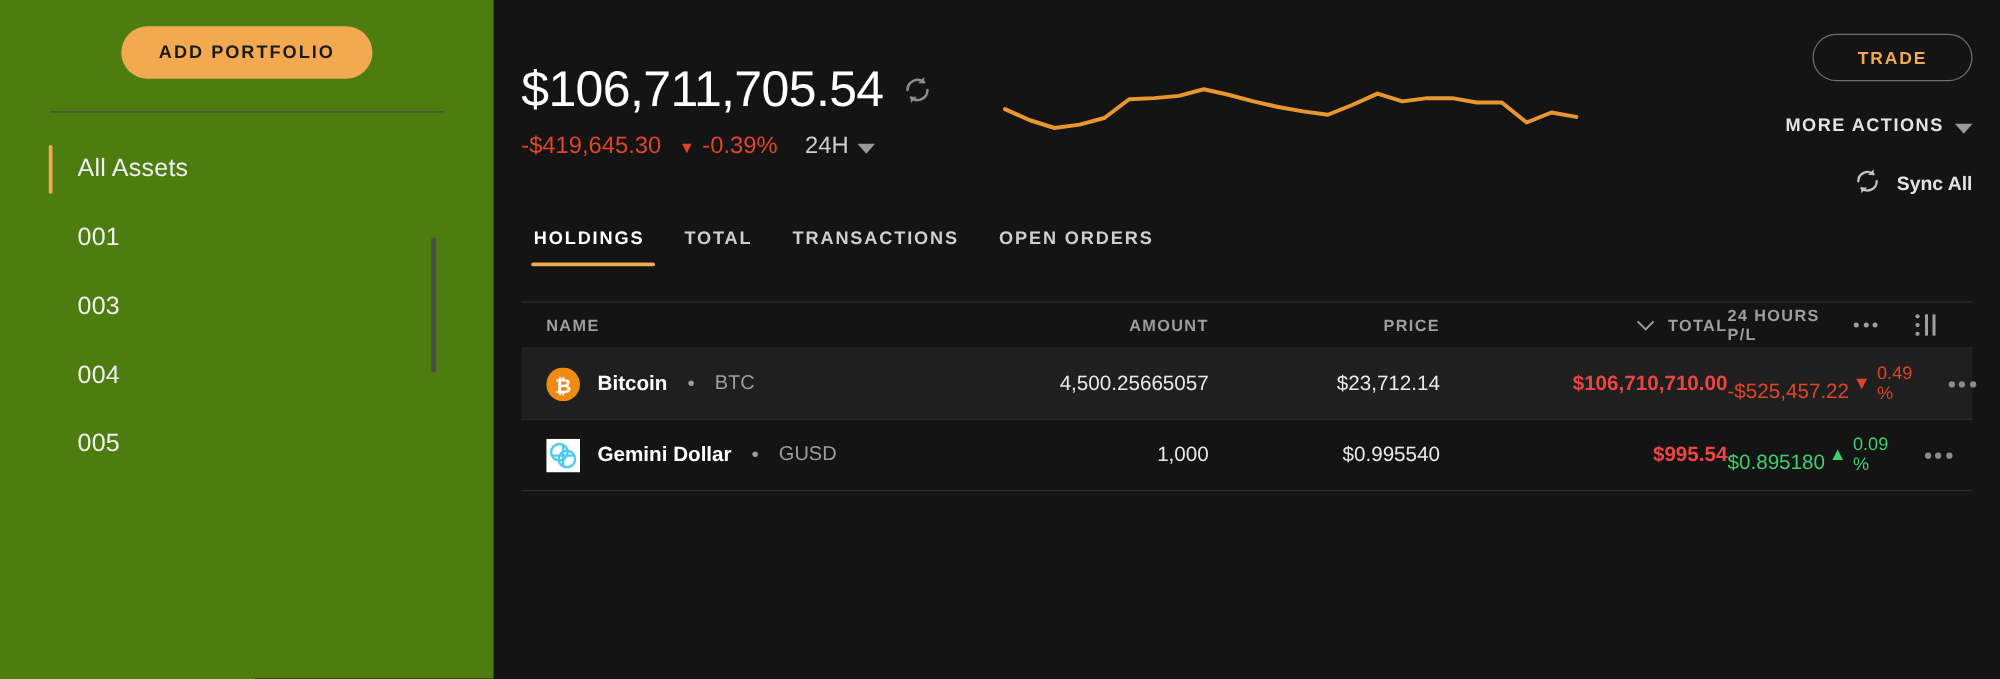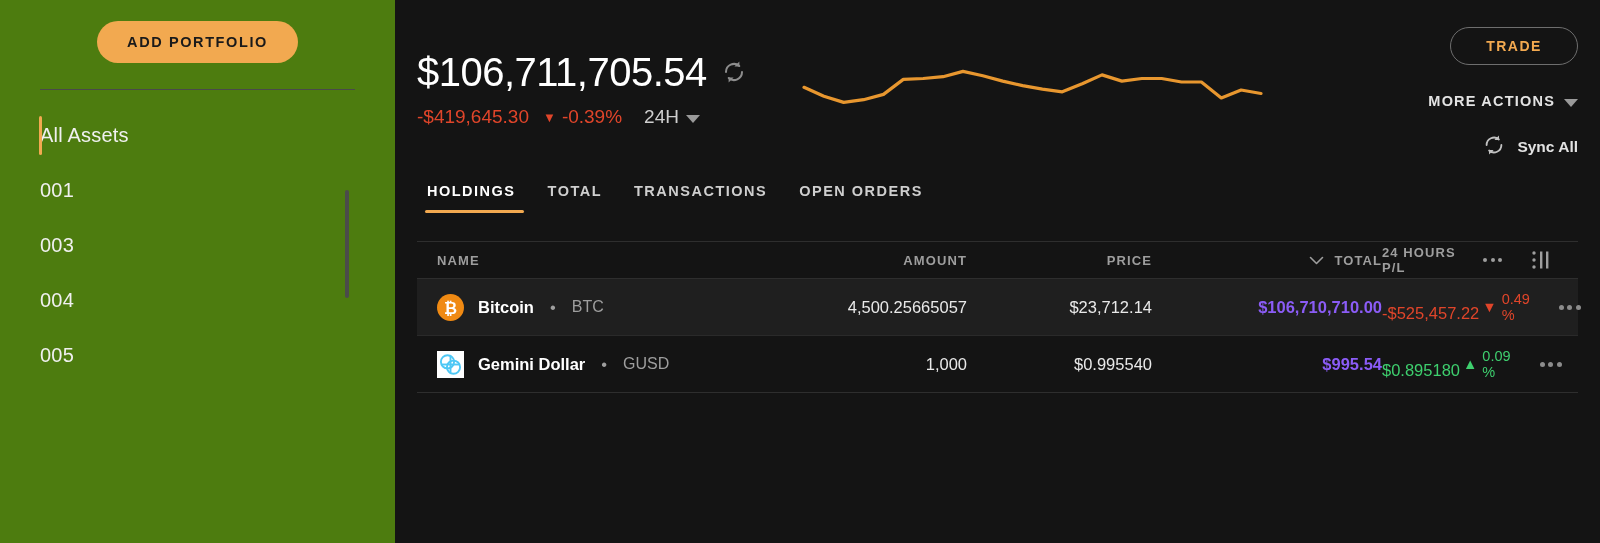--- a/index.html
+++ b/index.html
@@ -56,21 +56,21 @@
   .asset-item{
     height:55px; display:flex; align-items:center;
     padding-left:40px; position:relative; cursor:pointer;
   }
   .asset-item .bar{
     position:absolute; left:39px; top:8px; bottom:8px;
     width:3px; background:transparent; border-radius:2px;
   }
   .asset-item.active .bar{ background:#f2a950; }
   .asset-item .lbl{
-    font-size:20px; color:#f0f0f0; letter-spacing:.2px;
+    font-size:20px; color:#f0f0f0; padding-left:22px; letter-spacing:.2px;
   }
   .side-scrollbar{
     position:absolute; right:46px; top:190px;
     width:4px; height:108px; background:#4b4b4b; border-radius:3px;
   }
 
   
   .main{ flex:1; position:relative; background:#141414; }
 
   .summary{ position:absolute; left:22px; top:52px; }
@@ -153,21 +153,21 @@
   .trow{ display:flex; align-items:center; height:57px; border-bottom:1px solid #2a2a2a; }
   .trow.alt{ background:#1f1f1f; }
   .trow:last-child{ border-bottom:1px solid #2e2e2e; }
   .cell{ display:flex; align-items:center; font-size:16.5px; }
   .cell.c-name{ gap:14px; }
   .coin-ic{ width:27px;height:27px; flex:0 0 27px; }
   .nm{ font-weight:700; color:#ffffff; font-size:16.5px; }
   .sym{ color:#9e9e9e; font-size:16px; }
   .sep{ color:#9e9e9e; padding:0 2px; }
   .num{ color:#e9e9e9; font-weight:400; }
-  .num-b{ color:#8b5cf6; font-weight:700; }
+  .num-b{ color:#ef4444; font-weight:700; }
   .pl{ display:flex; flex-direction:row; align-items:flex-end; gap:3px; }
   .pl .v{ font-size:16.5px; }
   .pl .p{ font-size:14.5px; display:flex; align-items:center; gap:5px; }
   .up{ color:#3ecf6e; }
   .down{ color:#e0452a; }
   .row-dots i{ width:5px;height:5px;background:#8c8c8c; }
 </style>
 </head>
 <body>
 

